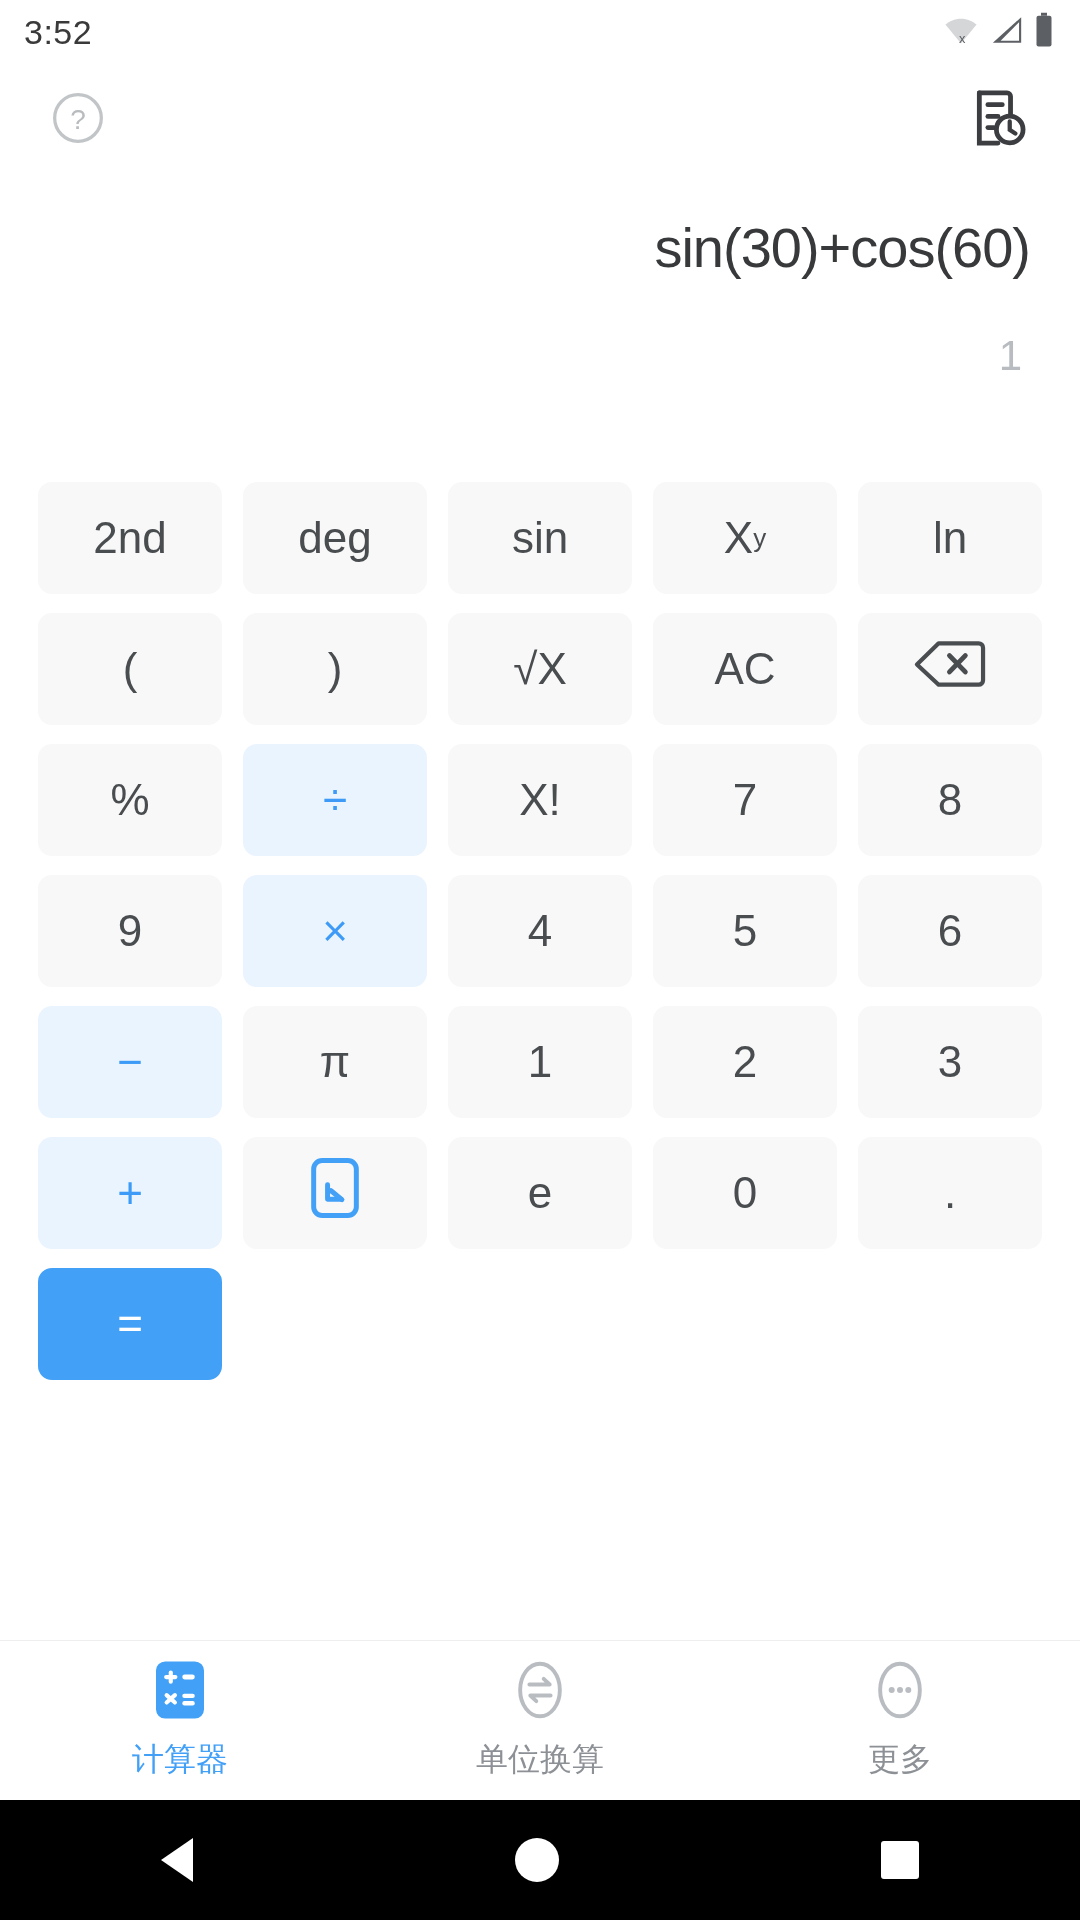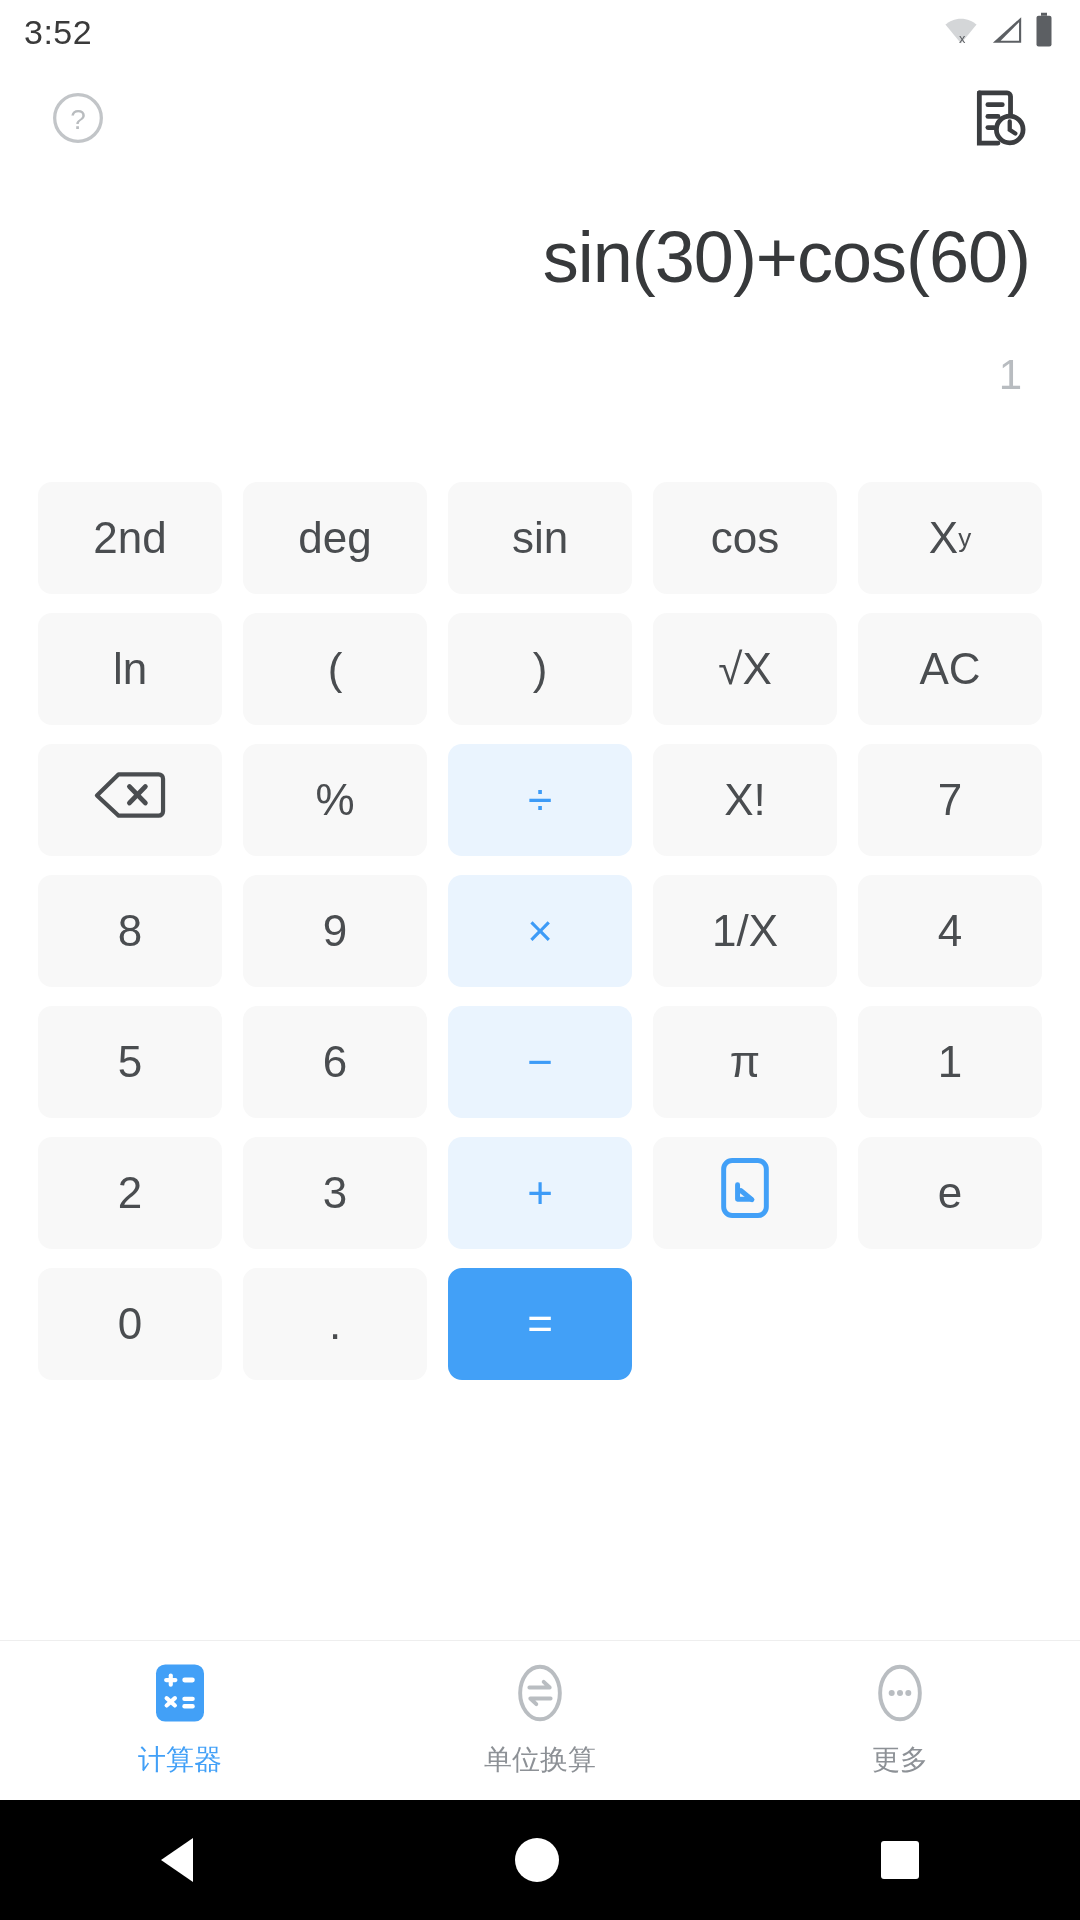--- a/index.html
+++ b/index.html
@@ -27,21 +27,21 @@
     justify-content: space-between; padding: 0 50px 0 50px;
   }
 
   
   .display {
     padding: 40px 42px 0 42px;
     display:flex; flex-direction:column; align-items:flex-end;
     height: 300px; justify-content:flex-start;
   }
   .expr {
-    font-size: 72px; color:#37393b; line-height:1.15;
+    font-size: 56px; color:#37393b; line-height:1.15;
     white-space:nowrap; font-weight:400; letter-spacing:-1px;
     padding-right: 8px;
   }
   .result {
     font-size: 42px; color:#b8bcc0; margin-top: 52px; padding-right: 16px;
     font-weight:400;
   }
 
   
   .keypad {
@@ -65,21 +65,21 @@
   
   .navbar {
     position:absolute; left:0; right:0; bottom: 120px;
     height: 160px; border-top: 1px solid #eeeeee;
     display:flex; align-items:center; background:#fff;
   }
   .navitem {
     flex:1; display:flex; flex-direction:column;
     align-items:center; justify-content:center; gap: 14px;
   }
-  .navlabel { font-size: 28px; color:#8d9196; }
+  .navlabel { font-size: 32px; color:#8d9196; }
   .navitem.active .navlabel { color:#42a0f7; }
 
   
   .sysbar {
     position:absolute; left:0; right:0; bottom:0; height:120px;
     background:#000; display:flex; align-items:center;
     justify-content:space-around;
   }
   .sys-back {
     width:0;height:0;border-top:22px solid transparent;
@@ -146,23 +146,20 @@
       <div class="key">
         <span>2nd</span>
       </div>
       <div class="key">
         <span>deg</span>
       </div>
       <div class="key">
         <span>sin</span>
       </div>
       <div class="key">
-        <span>cos</span>
-      </div>
-      <div class="key">
         <span>X</span>
         <span class="sup">y</span>
       </div>
       <div class="key">
         <span>ln</span>
       </div>
       <div class="key">
         <span>(</span>
       </div>
       <div class="key">
@@ -194,23 +191,20 @@
         <span>7</span>
       </div>
       <div class="key">
         <span>8</span>
       </div>
       <div class="key">
         <span>9</span>
       </div>
       <div class="key op">
         <span>×</span>
-      </div>
-      <div class="key">
-        <span>1/X</span>
       </div>
       <div class="key">
         <span>4</span>
       </div>
       <div class="key">
         <span>5</span>
       </div>
       <div class="key">
         <span>6</span>
       </div>

